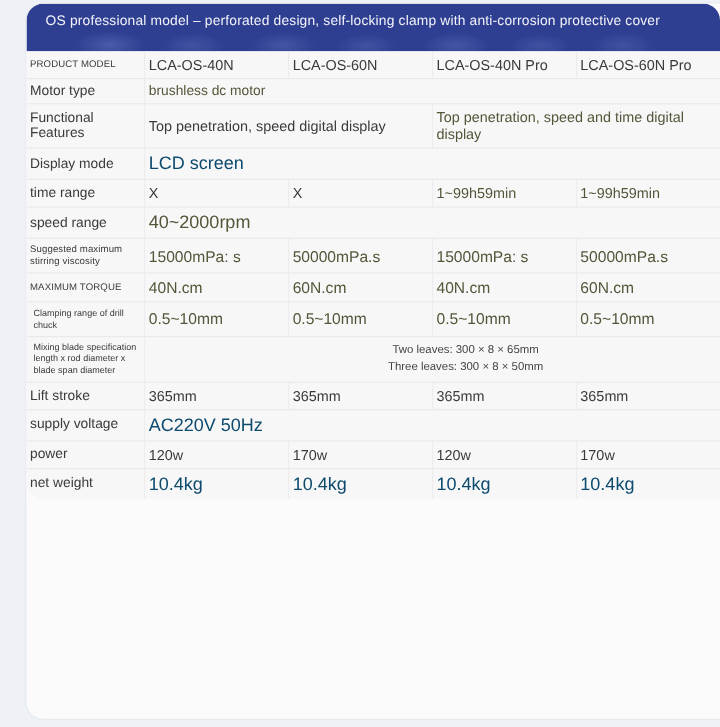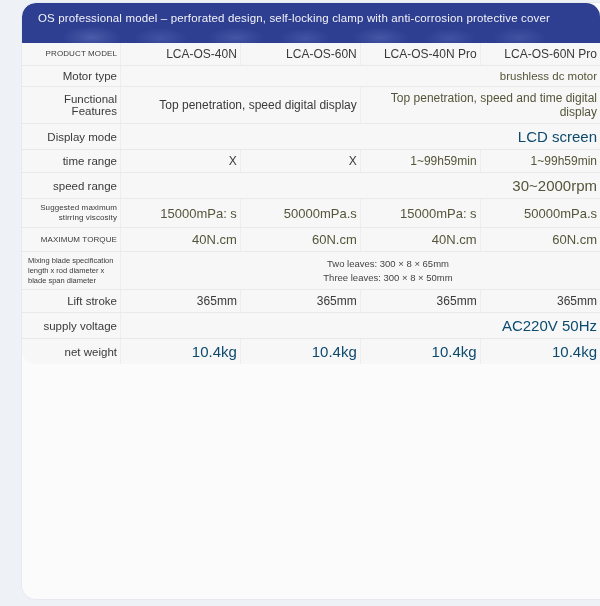--- a/index.html
+++ b/index.html
@@ -58,21 +58,21 @@
     width: 578px;
     border-collapse: collapse;
     table-layout: fixed;
     background: #fbfbfb;
   }
   table.spec td {
     border-bottom: 1px solid #e9e9e9;
     border-right: 1px solid #ededed;
     font-size: 11.5px;
     color: #3a3a3a;
-    text-align: right;
+    text-align: left;
     vertical-align: middle;
     padding: 4px 3px;
     background: #f7f7f7;
   }
   table.spec tr:last-child td {
     border-bottom: none;
   }
   td.label {
     width: 92px;
     background: #eaeaea;
@@ -162,60 +162,74 @@
         <tr>
           <td class="label">time range</td>
           <td class="val mid">X</td>
           <td class="val mid">X</td>
           <td class="val mid olive">1~99h59min</td>
           <td class="val mid last olive">1~99h59min</td>
         </tr>
 
         <tr>
           <td class="label">speed range</td>
-          <td class="val xbig last olive" colspan="4">30~2000rpm</td>
+          <td class="val xbig last olive" colspan="4">40~2000rpm</td>
         </tr>
 
 
         <tr>
           <td class="label small">Suggested maximum stirring viscosity</td>
           <td class="val big olive">15000mPa: s</td>
           <td class="val big olive">50000mPa.s</td>
           <td class="val big olive">15000mPa: s</td>
           <td class="val big last olive">50000mPa.s</td>
         </tr>
 
         <tr>
           <td class="label small">MAXIMUM TORQUE</td>
           <td class="val big olive">40N.cm</td>
           <td class="val big olive">60N.cm</td>
           <td class="val big olive">40N.cm</td>
           <td class="val big last olive">60N.cm</td>
         </tr>
 
+        <tr>
+          <td class="label tiny">Clamping range of drill chuck</td>
+          <td class="val big olive">0.5~10mm</td>
+          <td class="val big olive">0.5~10mm</td>
+          <td class="val big olive">0.5~10mm</td>
+          <td class="val big last olive">0.5~10mm</td>
+        </tr>
 
         <tr>
           <td class="label tiny">Mixing blade specification length x rod diameter x blade span diameter</td>
           <td class="val left last" colspan="4" style="white-space:pre-line;">Two leaves: 300 × 8 × 65mm
 Three leaves: 300 × 8 × 50mm</td>
         </tr>
 
         <tr>
           <td class="label">Lift stroke</td>
           <td class="val mid">365mm</td>
           <td class="val mid">365mm</td>
           <td class="val mid">365mm</td>
           <td class="val mid last">365mm</td>
         </tr>
 
         <tr>
           <td class="label">supply voltage</td>
           <td class="val xbig last" colspan="4">AC220V 50Hz</td>
         </tr>
 
+        <tr>
+          <td class="label">power</td>
+          <td class="val mid">120w</td>
+          <td class="val mid">170w</td>
+          <td class="val mid">120w</td>
+          <td class="val mid last">170w</td>
+        </tr>
 
         <tr>
           <td class="label rowcorner-bl">net weight</td>
           <td class="val xbig">10.4kg</td>
           <td class="val xbig">10.4kg</td>
           <td class="val xbig">10.4kg</td>
           <td class="val xbig last">10.4kg</td>
         </tr>
 
       </tbody>

